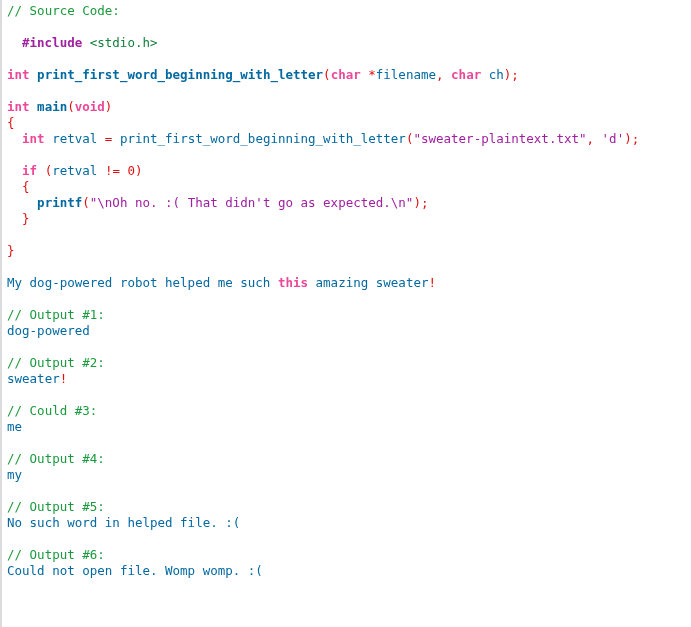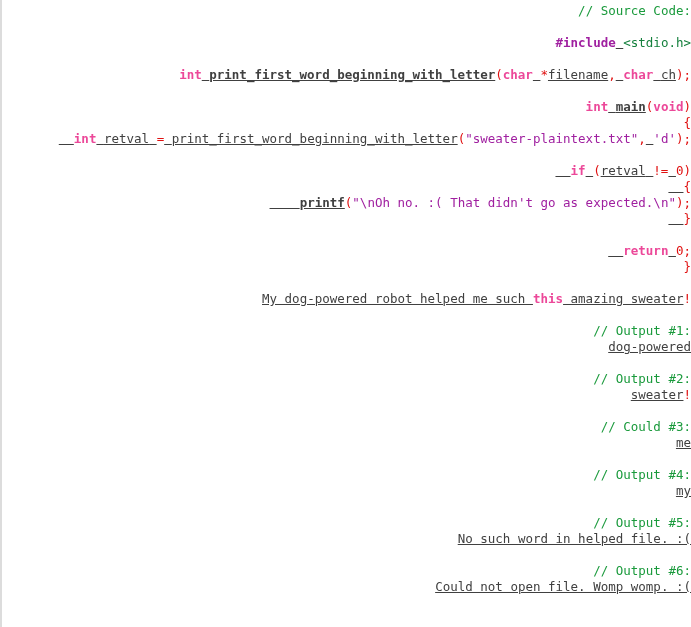--- a/index.html
+++ b/index.html
@@ -39,41 +39,40 @@
   .tok-comment  { color: #1a9a3c; }
   .tok-keyword  { color: #0000c0; font-weight: bold; }
   .tok-preproc  { color: #a020a0; font-weight: bold; }
   .tok-header   { color: #a020a0; }
   .tok-string   { color: #a020a0; }
   .tok-punct    { color: #e01010; }
   .tok-func     { color: #000000; font-weight: bold; }
   .tok-call     { color: #000000; }
   .tok-number   { color: #e01010; }
 </style>
-<style>.tok-comment{color:#1a9a3c;}.tok-keyword{color:#ec4899;}.tok-preproc{color:#a020a0;margin-left:15px;}.tok-header{color:#15803d;}.tok-string{color:#a020a0;}.tok-punct{color:#e01010;}.tok-number{color:#e01010;}.tok-plain,.tok-func,.tok-call{color:#404040;text-decoration:underline;}#code-listing{background:#ffffff;border-left-color:#dcdcdc;text-align:right;}</style></head>
+<style>.tok-comment{color:#1a9a3c;}.tok-keyword{color:#ec4899;}.tok-preproc{color:#a020a0;margin-left:15px;}.tok-header{color:#15803d;}.tok-string{color:#a020a0;}.tok-punct{color:#e01010;}.tok-number{color:#e01010;}.tok-plain,.tok-func,.tok-call{color:#0369a1;}#code-listing{background:#ffffff;border-left-color:#dcdcdc;}</style></head>
 <body>
 
 <div id="code-listing">
   <div id="code-lines">
       <div class="code-line"><span class="tok tok-comment">// Source Code:</span></div>
       <div class="code-line blank">&nbsp;</div>
       <div class="code-line"><span class="tok tok-preproc">#include</span><span class="tok tok-plain"> </span><span class="tok tok-header">&lt;stdio.h&gt;</span></div>
       <div class="code-line blank">&nbsp;</div>
       <div class="code-line"><span class="tok tok-keyword">int</span><span class="tok tok-plain"> </span><span class="tok tok-func">print_first_word_beginning_with_letter</span><span class="tok tok-punct">(</span><span class="tok tok-keyword">char</span><span class="tok tok-plain"> </span><span class="tok tok-punct">*</span><span class="tok tok-plain">filename</span><span class="tok tok-punct">,</span><span class="tok tok-plain"> </span><span class="tok tok-keyword">char</span><span class="tok tok-plain"> </span><span class="tok tok-plain">ch</span><span class="tok tok-punct">)</span><span class="tok tok-punct">;</span></div>
       <div class="code-line blank">&nbsp;</div>
       <div class="code-line"><span class="tok tok-keyword">int</span><span class="tok tok-plain"> </span><span class="tok tok-func">main</span><span class="tok tok-punct">(</span><span class="tok tok-keyword">void</span><span class="tok tok-punct">)</span></div>
       <div class="code-line"><span class="tok tok-punct">{</span></div>
       <div class="code-line"><span class="tok tok-plain">  </span><span class="tok tok-keyword">int</span><span class="tok tok-plain"> </span><span class="tok tok-plain">retval</span><span class="tok tok-plain"> </span><span class="tok tok-punct">=</span><span class="tok tok-plain"> </span><span class="tok tok-call">print_first_word_beginning_with_letter</span><span class="tok tok-punct">(</span><span class="tok tok-string">"sweater-plaintext.txt"</span><span class="tok tok-punct">,</span><span class="tok tok-plain"> </span><span class="tok tok-string">'d'</span><span class="tok tok-punct">)</span><span class="tok tok-punct">;</span></div>
       <div class="code-line blank">&nbsp;</div>
       <div class="code-line"><span class="tok tok-plain">  </span><span class="tok tok-keyword">if</span><span class="tok tok-plain"> </span><span class="tok tok-punct">(</span><span class="tok tok-plain">retval</span><span class="tok tok-plain"> </span><span class="tok tok-punct">!=</span><span class="tok tok-plain"> </span><span class="tok tok-number">0</span><span class="tok tok-punct">)</span></div>
       <div class="code-line"><span class="tok tok-plain">  </span><span class="tok tok-punct">{</span></div>
       <div class="code-line"><span class="tok tok-plain">    </span><span class="tok tok-func">printf</span><span class="tok tok-punct">(</span><span class="tok tok-string">"\nOh no. :( That didn't go as expected.\n"</span><span class="tok tok-punct">)</span><span class="tok tok-punct">;</span></div>
       <div class="code-line"><span class="tok tok-plain">  </span><span class="tok tok-punct">}</span></div>
       <div class="code-line blank">&nbsp;</div>
-      <div class="code-line"><span class="tok tok-plain">  </span><span class="tok tok-keyword">return</span><span class="tok tok-plain"> </span><span class="tok tok-number">0</span><span class="tok tok-punct">;</span></div>
       <div class="code-line"><span class="tok tok-punct">}</span></div>
       <div class="code-line blank">&nbsp;</div>
       <div class="code-line"><span class="tok tok-plain">My dog-powered robot helped me such </span><span class="tok tok-keyword">this</span><span class="tok tok-plain"> amazing sweater</span><span class="tok tok-punct">!</span></div>
       <div class="code-line blank">&nbsp;</div>
       <div class="code-line"><span class="tok tok-comment">// Output #1:</span></div>
       <div class="code-line"><span class="tok tok-plain">dog-powered</span></div>
       <div class="code-line blank">&nbsp;</div>
       <div class="code-line"><span class="tok tok-comment">// Output #2:</span></div>
       <div class="code-line"><span class="tok tok-plain">sweater</span><span class="tok tok-punct">!</span></div>
       <div class="code-line blank">&nbsp;</div>

